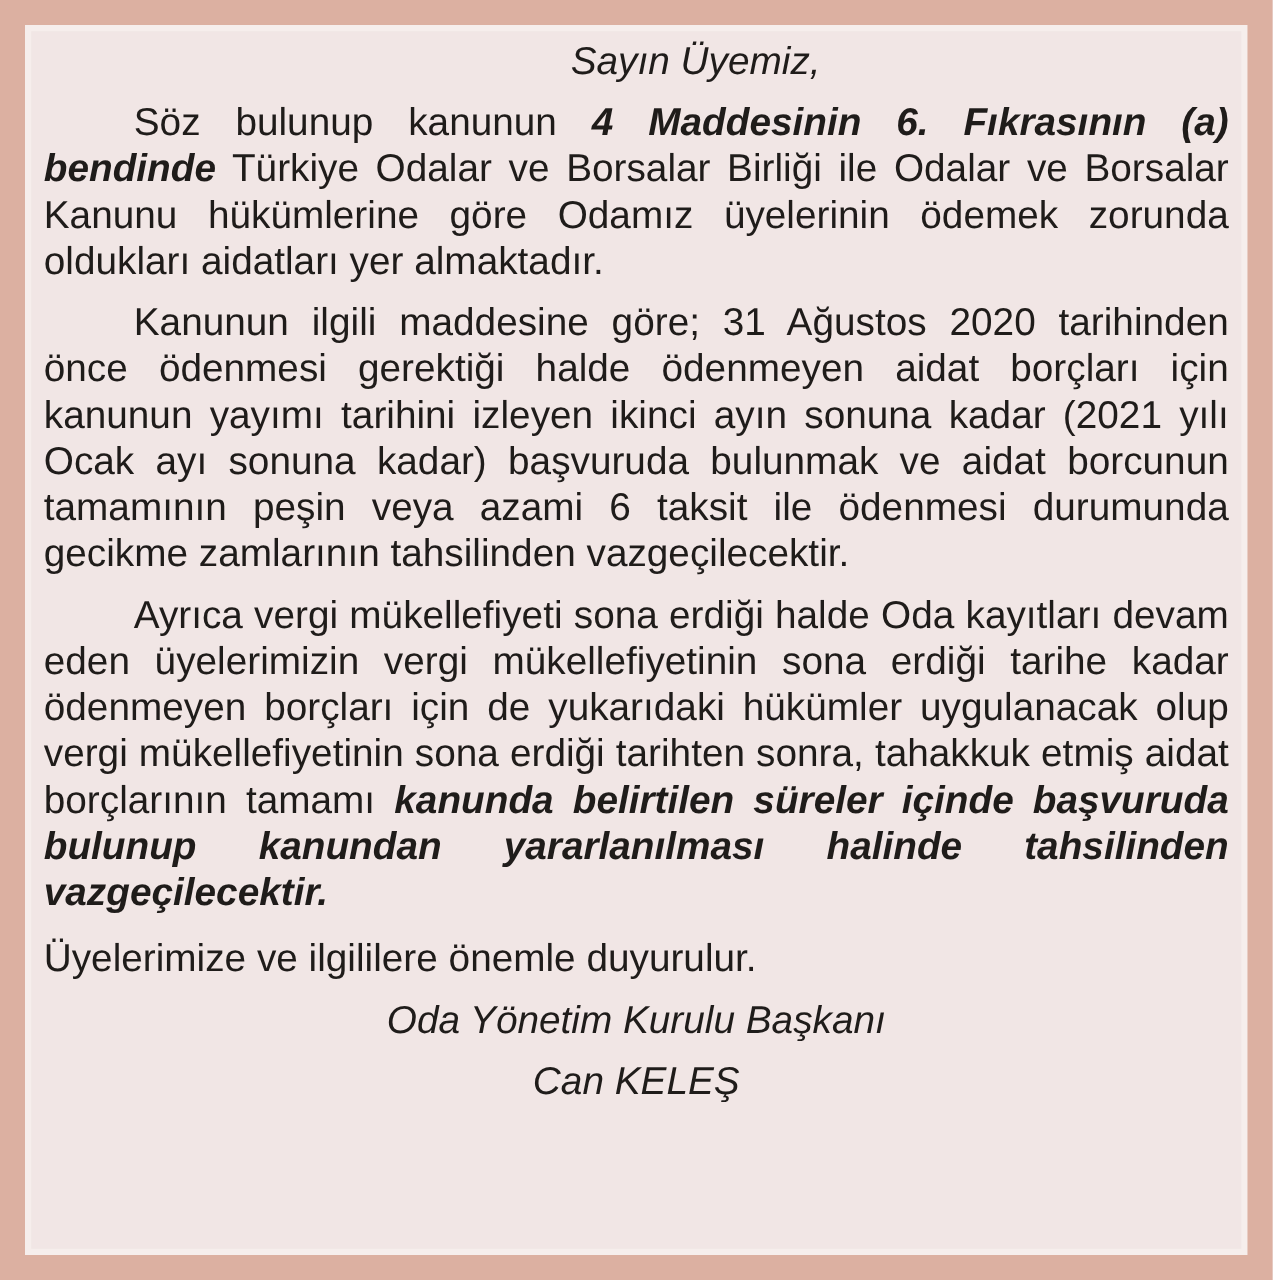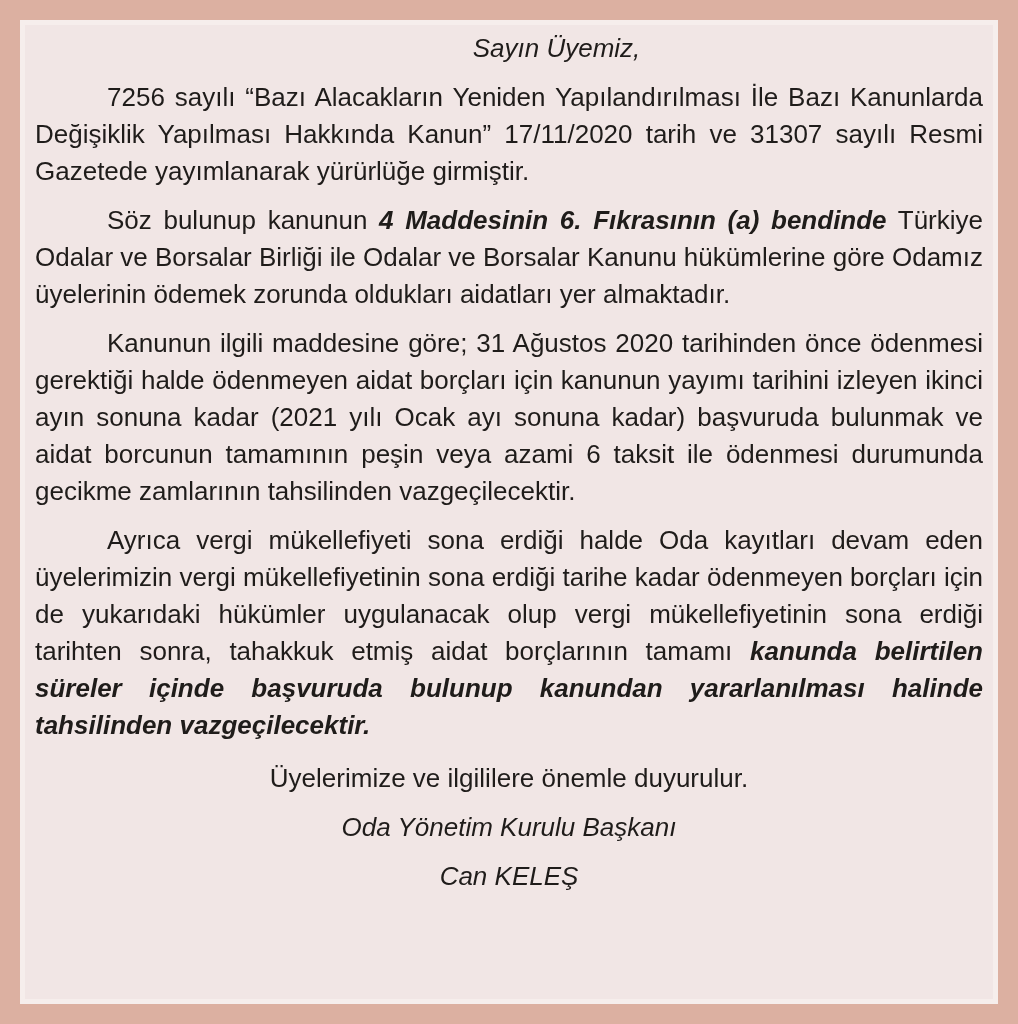--- a/index.html
+++ b/index.html
@@ -14,50 +14,49 @@
     font-family:"Liberation Sans","DejaVu Sans",sans-serif;
   }
   .page{
     box-sizing:border-box;
     width:1018px;height:1024px;
     border:20px solid var(--border-color);
     background:var(--page-bg);
     box-shadow:inset 0 0 0 5px rgba(252,246,243,.5);
     padding:10px 15px 6px 15px;
     color:var(--text-color);
-    font-size:26px;
+    font-size:31px;
     line-height:37px;
   }
   p{margin:0 0 12px 0;}
   .salutation{
     text-align:center;
     text-indent:95px;
     font-style:italic;
   }
   .body-p{
     text-align:justify;
     text-indent:72px;
   }
   .em{
     font-weight:bold;
     font-style:italic;
     text-decoration-thickness:3px;
     text-underline-offset:5px;
   }
-  .closing{text-align:center;margin-top:16px;}
+  .closing{margin-top:16px;}
   .sig{text-align:center;font-style:italic;margin:0;}
   .sig-name{margin-top:12px;}
 </style>
 </head>
 <body>
 
 <div class="page">
   <p class="salutation">Sayın Üyemiz,</p>
 
-  <p class="body-p">7256 sayılı “Bazı Alacakların Yeniden Yapılandırılması İle Bazı Kanunlarda Değişiklik Yapılması Hakkında Kanun” 17/11/2020 tarih ve 31307 sayılı Resmi Gazetede yayımlanarak yürürlüğe girmiştir.</p>
 
   <p class="body-p"><span>Söz bulunup kanunun </span><span class="em">4 Maddesinin 6. Fıkrasının (a) bendinde</span><span> Türkiye Odalar ve Borsalar Birliği ile Odalar ve Borsalar Kanunu hükümlerine göre Odamız üyelerinin ödemek zorunda oldukları aidatları yer almaktadır.</span></p>
 
   <p class="body-p">Kanunun ilgili maddesine göre; 31 Ağustos 2020 tarihinden önce ödenmesi gerektiği halde ödenmeyen aidat borçları için kanunun yayımı tarihini izleyen ikinci ayın sonuna kadar (2021 yılı Ocak ayı sonuna kadar) başvuruda bulunmak ve aidat borcunun tamamının peşin veya azami 6 taksit ile ödenmesi durumunda gecikme zamlarının tahsilinden vazgeçilecektir.</p>
 
   <p class="body-p"><span>Ayrıca vergi mükellefiyeti sona erdiği halde Oda kayıtları devam eden üyelerimizin vergi mükellefiyetinin sona erdiği tarihe kadar ödenmeyen borçları için de yukarıdaki hükümler uygulanacak olup vergi mükellefiyetinin sona erdiği tarihten sonra, tahakkuk etmiş aidat borçlarının tamamı </span><span class="em">kanunda belirtilen süreler içinde başvuruda bulunup kanundan yararlanılması halinde tahsilinden vazgeçilecektir.</span></p>
 
 
   <p class="closing">Üyelerimize ve ilgililere önemle duyurulur.</p>
 

